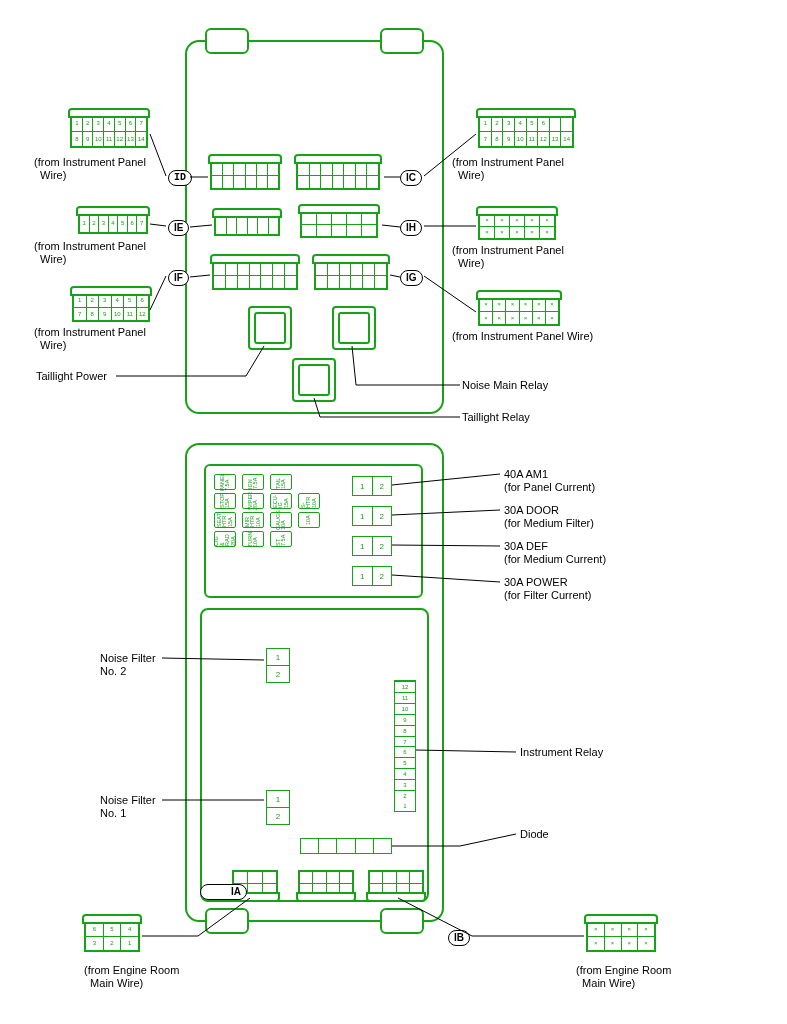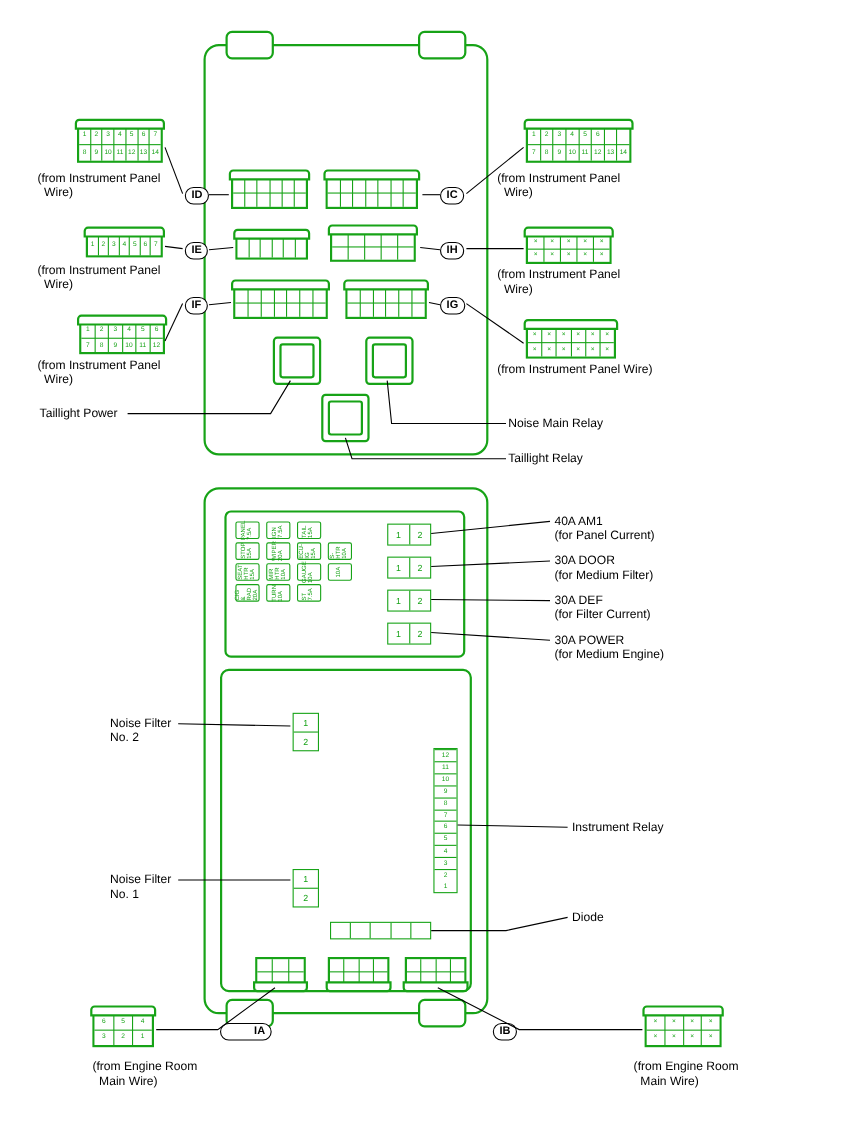--- a/index.html
+++ b/index.html
@@ -411,21 +411,21 @@
         <div></div>
         <div></div>
         <div></div>
   </div>
 </div>
 
 <div class="relay" style="left:248px; top:306px; width:40px; height:40px;"></div>
 <div class="relay" style="left:332px; top:306px; width:40px; height:40px;"></div>
 <div class="relay" style="left:292px; top:358px; width:40px; height:40px;"></div>
 
-<div class="idb" style="left:168px; top:170px;">ID</div>
+<div class="idb" style="left:168px; top:170px;font-family:Liberation Mono, monospace;">ID</div>
 <div class="idb" style="left:400px; top:170px;">IC</div>
 <div class="idb" style="left:168px; top:220px;">IE</div>
 <div class="idb" style="left:400px; top:220px;">IH</div>
 <div class="idb" style="left:168px; top:270px;">IF</div>
 <div class="idb" style="left:400px; top:270px;">IG</div>
 
 <div class="fusebox" style="left:204px; top:464px; width:215px; height:130px;"></div>
 
 <div class="fuse-col" style="left:214px; top:474px;">
   <div class="fuse">PANEL 7.5A</div>
@@ -560,21 +560,21 @@
         <div></div>
         <div></div>
         <div></div>
         <div></div>
         <div></div>
         <div></div>
         <div></div>
   </div>
 </div>
 
-<div class="idb" style="left:200px; top:930px;padding-left:30px;">IA</div>
+<div class="idb" style="left:200px; top:884px;padding-left:30px;">IA</div>
 <div class="idb" style="left:448px; top:930px;">IB</div>
 
 <div class="lbl" style="left:34px;  top:156px;">(from Instrument Panel
   Wire)</div>
 <div class="lbl" style="left:34px;  top:240px;">(from Instrument Panel
   Wire)</div>
 <div class="lbl" style="left:34px;  top:326px;">(from Instrument Panel
   Wire)</div>
 <div class="lbl" style="left:452px; top:156px;">(from Instrument Panel
   Wire)</div>
@@ -584,23 +584,23 @@
 
 <div class="lbl" style="left:36px;  top:370px;">Taillight Power</div>
 <div class="lbl" style="left:462px; top:379px;">Noise Main Relay</div>
 <div class="lbl" style="left:462px; top:411px;">Taillight Relay</div>
 
 <div class="lbl" style="left:504px; top:468px;">40A AM1
 (for Panel Current)</div>
 <div class="lbl" style="left:504px; top:504px;">30A DOOR
 (for Medium Filter)</div>
 <div class="lbl" style="left:504px; top:540px;">30A DEF
+(for Medium Current)</div>
+<div class="lbl" style="left:504px; top:576px;">30A POWER
 (for Filter Current)</div>
-<div class="lbl" style="left:504px; top:576px;">30A POWER
-(for Medium Engine)</div>
 
 <div class="lbl" style="left:100px; top:652px;">Noise Filter
 No. 2</div>
 <div class="lbl" style="left:100px; top:794px;">Noise Filter
 No. 1</div>
 <div class="lbl" style="left:520px; top:746px;">Instrument Relay</div>
 <div class="lbl" style="left:520px; top:828px;">Diode</div>
 
 <div class="lbl" style="left:84px;  top:964px;">(from Engine Room
   Main Wire)</div>

